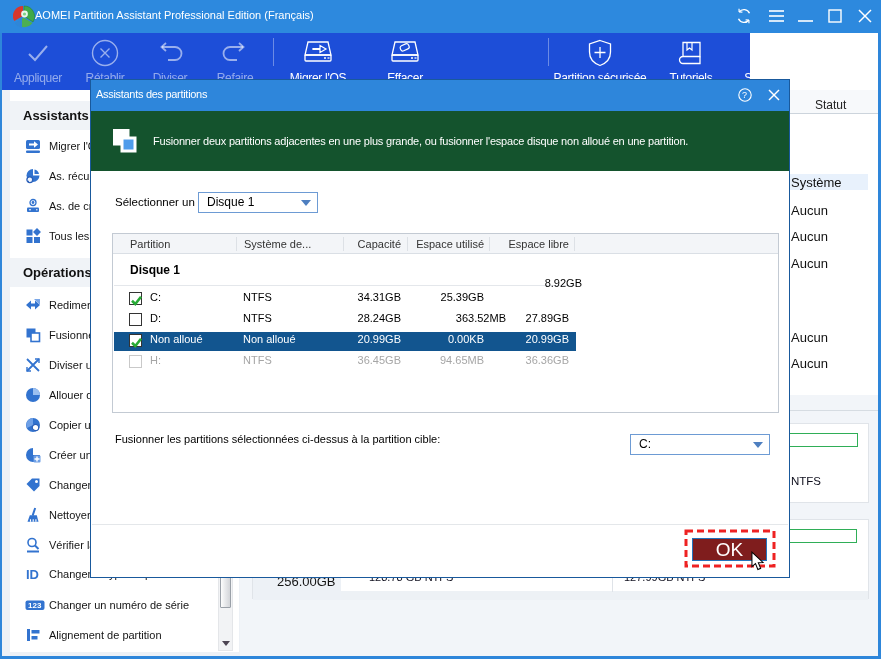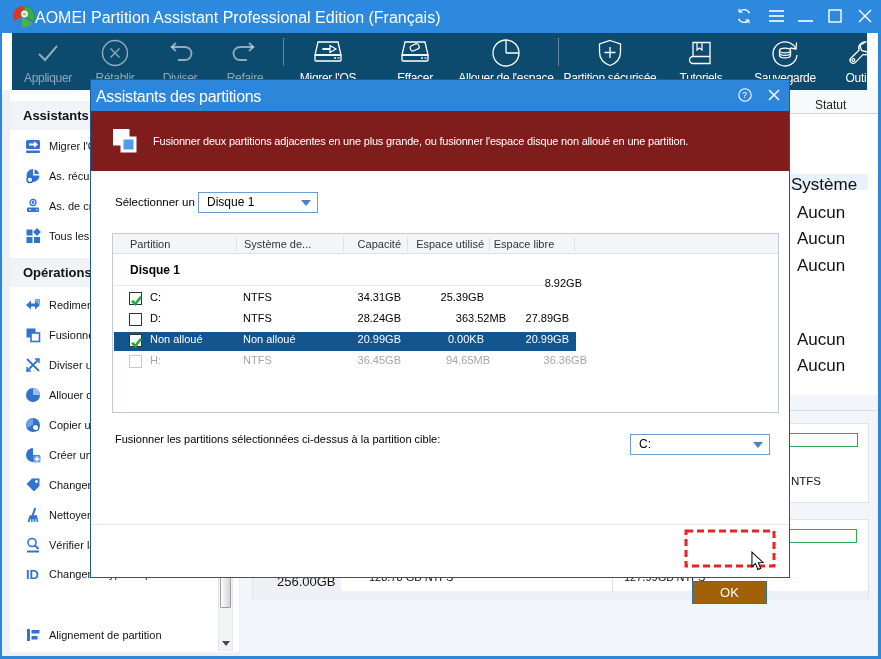--- a/index.html
+++ b/index.html
@@ -2,43 +2,43 @@
 <html><head>
 <meta charset="utf-8">
 <style>
 * { margin:0; padding:0; box-sizing:border-box; }
 html,body { width:881px; height:659px; overflow:hidden; }
 body { font-family:"Liberation Sans",sans-serif; position:relative; background:#fff; }
 .abs { position:absolute; }
 #win { position:absolute; left:0; top:0; width:881px; height:659px;
   border-left:2px solid #2e86da; border-right:3px solid #2e86da; border-bottom:3px solid #2e86da; }
 #titlebar { position:absolute; left:0; top:0; width:881px; height:33px; background:#2d89de; }
-#toolbar { position:absolute; left:12px; top:33px; width:855px; height:57px; background:#0c4a6e; }
-.ttxt { position:absolute; color:#fff; font-size:16px; white-space:nowrap; }
+#toolbar { position:absolute; left:2px; top:33px; width:748px; height:57px; background:#1d4ed8; }
+.ttxt { position:absolute; color:#fff; font-size:11px; white-space:nowrap; }
 .tbitem { position:absolute; top:5px; width:120px; text-align:center; }
 .tblabel { position:absolute; top:33px; width:100%; text-align:center; font-size:12px; letter-spacing:-0.3px; color:#fff; white-space:nowrap; }
 .tbdis .tblabel { color:rgba(255,255,255,0.52); }
 .tsep { position:absolute; top:5px; width:1px; height:28px; background:rgba(255,255,255,0.35); }
 
 #sidebar { position:absolute; left:2px; top:90px; width:238px; height:566px; background:#edf1f6; }
 #sbpanel { position:absolute; left:8px; top:0px; width:229px; height:562px; background:#fff; }
 .sbhead { position:absolute; left:0; width:229px; height:29px; background:#f0f3f7; color:#111; font-size:13px; font-weight:bold; line-height:29px; padding-left:13px; white-space:nowrap; }
 .sbitem { position:absolute; left:0; width:229px; height:20px; font-size:11px; color:#151515; line-height:20px; white-space:nowrap; }
 .sbitem .lbl { position:absolute; left:39px; top:0; }
 .sbitem svg { position:absolute; left:15px; top:2px; }
 #sbscroll { position:absolute; left:216px; top:0px; width:15px; height:561px; background:#f2f3f5; border:1px solid #e4e6e9; }
 #sbthumb { position:absolute; left:1px; top:469px; width:11px; height:48px; background:linear-gradient(90deg,#fdfdfd,#e9eaec 45%,#d3d5d9); border:1px solid #9aa0a8; border-radius:1px; }
 #sbarr { position:absolute; left:3px; top:550px; width:0; height:0; border-left:4px solid transparent; border-right:4px solid transparent; border-top:5px solid #4d4553; }
 
 #mainarea { position:absolute; left:240px; top:90px; width:638px; height:566px; background:#fff; }
-.aucun { position:absolute; font-size:17px; color:#111; width:60px; text-align:center; }
+.aucun { position:absolute; font-size:13px; color:#111; width:60px; text-align:left; }
 
 #dialog { position:absolute; left:90px; top:79px; width:700px; height:499px; background:#fff; border:1px solid #19599c; z-index:50; }
 #dtitle { position:absolute; left:0; top:0; width:698px; height:31px; background:#2e86db; }
-#dbanner { position:absolute; left:0; top:31px; width:698px; height:60px; background:#7f1d1d; }
+#dbanner { position:absolute; left:0; top:31px; width:698px; height:60px; background:#14532d; }
 .dd { position:absolute; background:#fff; border:1px solid #6d9bd4; }
 .dd .txt { position:absolute; left:8px; top:2px; font-size:12px; color:#000; }
 .dd .arr { position:absolute; right:6px; top:7px; width:0; height:0; border-left:5.5px solid transparent; border-right:5.5px solid transparent; border-top:6.5px solid #4e7fc0; }
 .cell { position:absolute; font-size:11px; color:#000; white-space:nowrap; }
 .rnum { text-align:right; }
 .cb { position:absolute; width:13px; height:13px; background:#fff; border:1px solid #333; }
 .hl { position:absolute; font-size:11px; color:#333; white-space:nowrap; }
 </style>
 </head>
 <body>
@@ -117,27 +117,20 @@
   <div class="tbitem" style="left:343px">
     <svg width="34" height="30" viewBox="0 0 34 30" fill="none" stroke="#fff" stroke-width="1.3">
       <path d="M7 4 H27 L30 17 H4 Z"></path>
         <rect x="12.5" y="6.5" width="9" height="5.5" rx="2.2" transform="rotate(-25 17 10)" stroke-width="1.2"></rect>
       <rect x="4" y="17" width="26" height="6" rx="1"></rect>
         <line x1="23" y1="20" x2="25" y2="20"></line>
         <line x1="26.5" y1="20" x2="28.5" y2="20"></line>
     </svg>
     <div class="tblabel">Effacer</div>
   </div>
-  <div class="tbitem" style="left:434px">
-    <svg width="30" height="30" viewBox="0 0 30 30" fill="none" stroke="#fff" stroke-width="1.3">
-      <circle cx="15" cy="15" r="13"></circle>
-        <path d="M15 15 V2.5 M15 15 H28"></path>
-    </svg>
-    <div class="tblabel">Allouer de l'espace</div>
-  </div>
   <div class="tsep" style="left:546px"></div>
   <div class="tbitem" style="left:538px">
     <svg width="32" height="30" viewBox="0 0 32 30" fill="none" stroke="#fff" stroke-width="1.3">
       <path d="M16 2.5 L26.5 6 V14 C26.5 21 21.5 25.5 16 27.5 C10.5 25.5 5.5 21 5.5 14 V6 Z"></path>
       <path d="M16 9 V20 M10.5 14.5 H21.5"></path>
     </svg>
     <div class="tblabel">Partition sécurisée</div>
   </div>
   <div class="tbitem" style="left:629px">
     <svg width="30" height="30" viewBox="0 0 30 30" fill="none" stroke="#fff" stroke-width="1.3">
@@ -271,20 +264,27 @@
           <path d="M10 8.5 L13.5 12" stroke-width="2"></path>
           <path d="M2 14.5 H14" stroke-width="2"></path>
         </svg>
         <span class="lbl">Vérifier la partition</span>
       </div>
   <div class="sbitem" style="top:474px">
         <svg width="16" height="16" viewBox="0 0 16 16">
           <text x="1" y="13" font-family="Liberation Sans,sans-serif" font-size="13" font-weight="bold" fill="#3273cf">ID</text>
         </svg>
         <span class="lbl">Changer le type de partition</span>
+      </div>
+  <div class="sbitem" style="top:505px">
+        <svg width="20" height="16" viewBox="0 0 20 16">
+          <rect x="0.5" y="3.5" width="19" height="9.5" rx="2" fill="#3273cf"></rect>
+          <text x="3" y="11" font-family="Liberation Sans,sans-serif" font-size="8" font-weight="bold" fill="#fff">123</text>
+        </svg>
+        <span class="lbl">Changer un numéro de série</span>
       </div>
   <div class="sbitem" style="top:535px">
         <svg width="16" height="16" viewBox="0 0 16 16" fill="#3273cf">
           <rect x="2" y="2" width="3" height="12"></rect>
           <rect x="6.5" y="3" width="8" height="3.5"></rect>
           <rect x="6.5" y="9" width="6" height="3.5"></rect>
         </svg>
         <span class="lbl">Alignement de partition</span>
       </div>
 </div>
@@ -343,21 +343,21 @@
   <div class="dd" style="left:107px;top:112px;width:120px;height:21px;">
       <span class="txt">Disque 1</span>
       <span class="arr"></span>
     </div>
   <div id="dtable" class="abs" style="left:21px;top:153px;width:667px;height:180px;border:1px solid #c3cad3;background:#fff;">
     <div class="abs" style="left:0;top:0;width:665px;height:20px;background:#f3f5f8;border-bottom:1px solid #dadfe5;"></div>
     <div class="hl" style="left:17px;top:4px;">Partition</div>
     <div class="hl" style="left:131px;top:4px;text-align:right;">Système de...</div>
     <div class="hl" style="left:218px;top:4px;width:70px;text-align:right;">Capacité</div>
     <div class="hl" style="left:281px;top:4px;width:90px;text-align:right;">Espace utilisé</div>
-    <div class="hl" style="left:366px;top:4px;width:90px;text-align:center;">Espace libre</div>
+    <div class="hl" style="left:366px;top:4px;width:90px;text-align:right;">Espace libre</div>
     <div class="abs" style="left:123px;top:3px;width:1px;height:14px;background:#dde1e6;"></div>
     <div class="abs" style="left:230px;top:3px;width:1px;height:14px;background:#dde1e6;"></div>
     <div class="abs" style="left:294px;top:3px;width:1px;height:14px;background:#dde1e6;"></div>
     <div class="abs" style="left:376px;top:3px;width:1px;height:14px;background:#dde1e6;"></div>
     <div class="abs" style="left:461px;top:3px;width:1px;height:14px;background:#dde1e6;"></div>
     <div class="cell" style="left:17px;top:29px;font-weight:bold;font-size:12px;">Disque 1</div>
     <div class="abs" style="left:1px;top:51px;width:462px;height:1px;background:#e4e7eb;"></div>
 
     <div class="cb" style="left:16px;top:58px;"><svg width="13" height="13" viewBox="0 0 13 13">
           <path d="M2 6.8 L5.3 10 L11 2.8" fill="none" stroke="#27aa35" stroke-width="2.6"></path>
@@ -382,29 +382,29 @@
     <div class="cell" style="left:37px;top:99px;color:#fff;">Non alloué</div>
     <div class="cell" style="left:130px;top:99px;color:#fff;">Non alloué</div>
     <div class="cell rnum" style="left:218px;top:99px;width:70px;color:#fff;">20.99GB</div>
     <div class="cell rnum" style="left:281px;top:99px;width:90px;color:#fff;">0.00KB</div>
     <div class="cell rnum" style="left:366px;top:99px;width:90px;color:#fff;">20.99GB</div>
 
     <div class="cb" style="left:16px;top:121px;border-color:#c9c9c9;"></div>
     <div class="cell" style="left:37px;top:120px;color:#a6a6a6;">H:</div>
     <div class="cell" style="left:130px;top:120px;color:#a6a6a6;">NTFS</div>
     <div class="cell rnum" style="left:218px;top:120px;width:70px;color:#a6a6a6;">36.45GB</div>
-    <div class="cell rnum" style="left:287px;top:120px;width:90px;color:#a6a6a6;">94.65MB</div>
-    <div class="cell rnum" style="left:384px;top:120px;width:90px;color:#a6a6a6;padding-left:32px;">36.36GB</div>
+    <div class="cell rnum" style="left:281px;top:120px;width:90px;color:#a6a6a6;">94.65MB</div>
+    <div class="cell rnum" style="left:366px;top:120px;width:90px;color:#a6a6a6;padding-left:32px;">36.36GB</div>
   </div>
   <div class="abs" style="left:24px;top:353px;font-size:11px;color:#000;">Fusionner les partitions sélectionnées ci-dessus à la partition cible:</div>
   <div class="dd" style="left:539px;top:354px;width:140px;height:21px;">
       <span class="txt">C:</span>
       <span class="arr"></span>
     </div>
   <div class="abs" style="left:1px;top:444px;width:696px;height:1px;background:#e4e7ea;"></div>
-  <div class="abs" style="left:601px;top:458px;width:75px;height:23px;background:#a16207;border:1px solid #2273bd;color:#fff;font-size:13px;text-align:center;line-height:21px;margin-top:43px;">OK</div>
+  <div class="abs" style="left:601px;top:458px;width:75px;height:23px;background:#7f1d1d;border:1px solid #2273bd;color:#fff;font-size:19px;text-align:center;line-height:21px;">OK</div>
   <svg class="abs" style="left:592px;top:448px" width="94" height="41" viewBox="0 0 94 41" fill="none">
     <rect x="3" y="3" width="88" height="35" stroke="#ee2222" stroke-width="3" stroke-dasharray="7 4"></rect>
   </svg>
   <svg class="abs" style="left:660px;top:471px" width="15" height="21" viewBox="0 0 16 22">
     <path d="M1 1 L1 16.5 L4.8 13.2 L7.3 19.5 L10.3 18.3 L7.8 12.2 L12.8 12 Z" fill="#fff" stroke="#000" stroke-width="1.1"></path>
   </svg>
 </div>
 
 </body></html>

